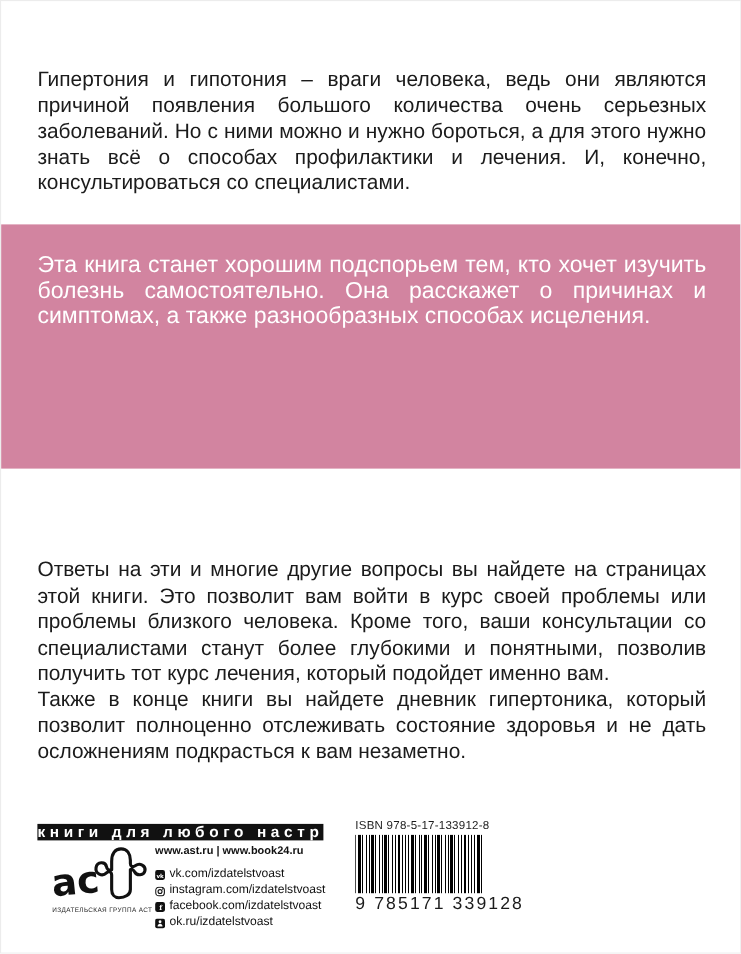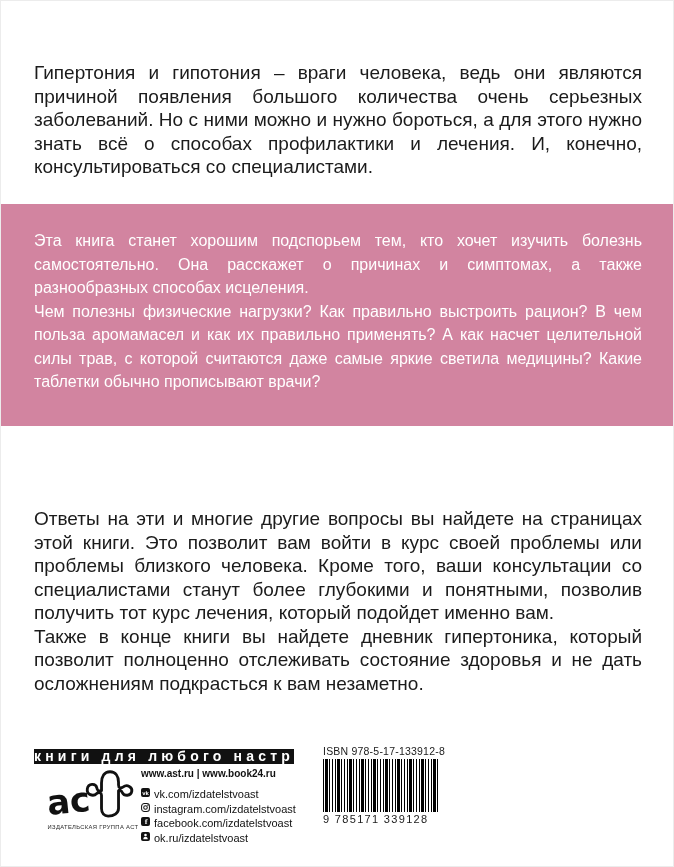--- a/index.html
+++ b/index.html
@@ -23,21 +23,21 @@
   .intro{top:60px;}
   .outro{top:474px;margin-top:32px;}
   
   .pink-band{
     position:absolute;
     left:0;top:203px;width:674px;height:222px;
     background:#d284a0;
     box-sizing:border-box;
     padding:25px 33px 0 33px;
     color:#ffffff;
-    font-size:16px;line-height:23.5px;
+    font-size:21px;line-height:23.5px;
   }
   
   .tagline-bar{
     position:absolute;left:33px;top:748px;
     width:260px;height:15px;
     background:#111;color:#fff;
     font-size:14px;font-weight:bold;
     letter-spacing:0.3em;
     line-height:15.5px;text-align:right;
     white-space:nowrap;
@@ -49,56 +49,55 @@
   .logo-caption{
     font-size:5.8px;letter-spacing:0.06em;color:#2a2a2a;
     margin-top:1px;white-space:nowrap;
   }
   .links{
     position:absolute;left:140px;top:767px;width:185px;
     font-size:11px;color:#111;
   }
   .websites{font-weight:bold;font-size:10px;margin-bottom:9px;}
   .social-row{
-    display:flex;align-items:flex-start;
+    display:flex;align-items:flex-end;
     margin-bottom:2.6px;
     white-space:nowrap;
   }
   .social-row .sicon{width:9px;height:9px;margin-right:4px;flex:0 0 auto;}
   .social-row .handle{font-weight:normal;}
   .barcode{
     position:absolute;left:322px;top:744px;width:116px;
-    background:#fff;text-align:left;
+    background:#fff;text-align:right;
   }
   .isbn-label{font-size:10.5px;letter-spacing:0.02em;white-space:nowrap;}
   .bars{
     height:53px;margin-top:2px;
     background:repeating-linear-gradient(90deg,
       #000 0px,#000 1px,#fff 1px,#fff 2.5px,
       #000 2.5px,#000 5px,#fff 5px,#fff 6px,
       #000 6px,#000 7px,#fff 7px,#fff 9.5px,
       #000 9.5px,#000 10.5px,#fff 10.5px,#fff 12px);
   }
   .barcode-digits{
-    font-size:11px;letter-spacing:0.12em;
+    font-size:16px;letter-spacing:0.12em;
     margin-top:1px;white-space:nowrap;
   }
 </style>
 </head>
 <body>
 
 <div class="page">
 
   <div class="textblock intro">
     <p class="para">Гипертония и гипотония – враги человека, ведь они являются причиной появления большого количества очень серьезных заболеваний. Но с ними можно и нужно бороться, а для этого нужно знать всё о способах профилактики и лечения. И, конечно, консультироваться со специалистами.</p>
   </div>
 
   <div class="pink-band">
     <p class="para">Эта книга станет хорошим подспорьем тем, кто хочет изучить болезнь самостоятельно. Она расскажет о причинах и симптомах, а также разнообразных способах исцеления.</p>
-    <p class="para">Чем полезны физические нагрузки? Как правильно выстроить рацион? В чем польза аромамасел и как их правильно применять? А как насчет целительной силы трав, с которой считаются даже самые яркие светила медицины? Какие таблетки обычно прописывают врачи?</p>
   </div>
 
   <div class="textblock outro">
     <p class="para">Ответы на эти и многие другие вопросы вы найдете на страницах этой книги. Это позволит вам войти в курс своей проблемы или проблемы близкого человека. Кроме того, ваши консультации со специалистами станут более глубокими и понятными, позволив получить тот курс лечения, который подойдет именно вам.</p>
     <p class="para">Также в конце книги вы найдете дневник гипертоника, который позволит полноценно отслеживать состояние здоровья и не дать осложнениям подкрасться к вам незаметно.</p>
   </div>
 
   <div class="tagline-bar">
     <span>книги для любого настроения здесь</span>
   </div>

